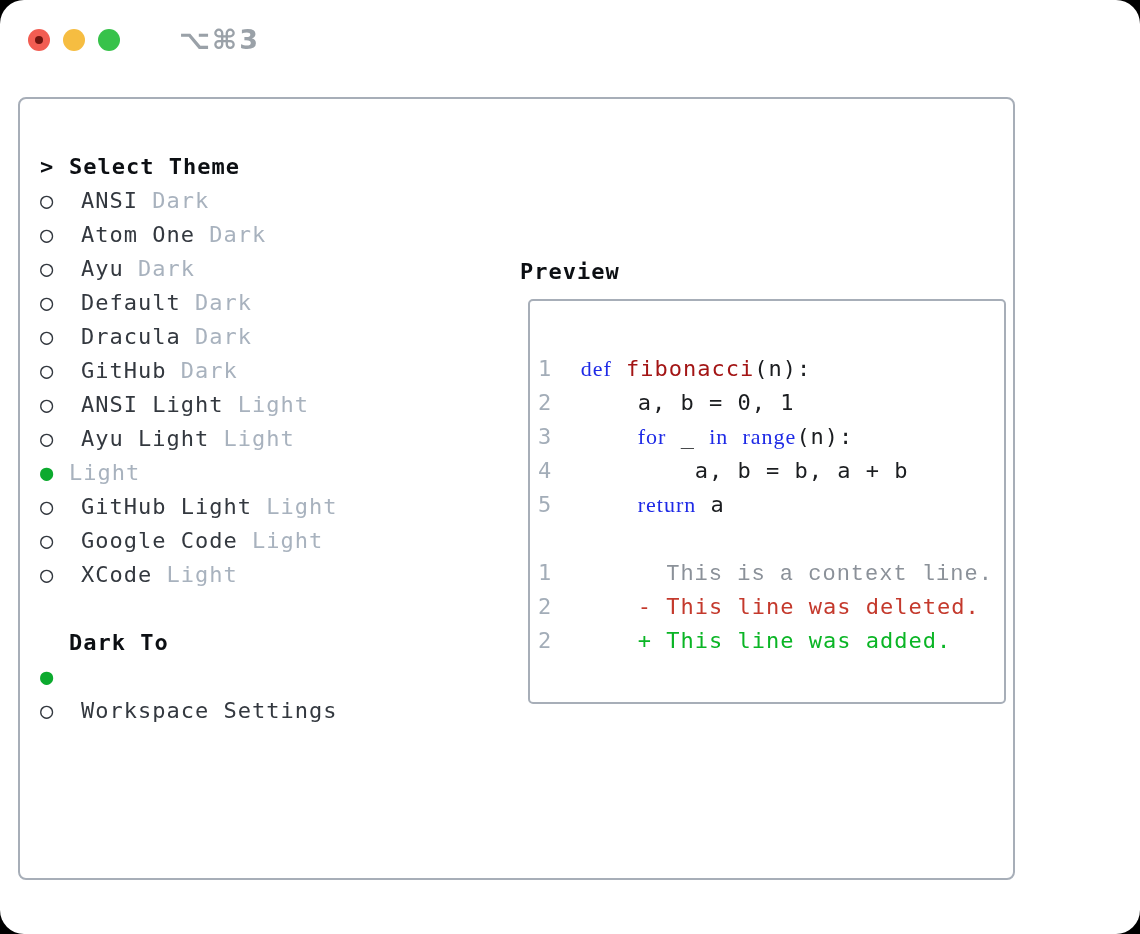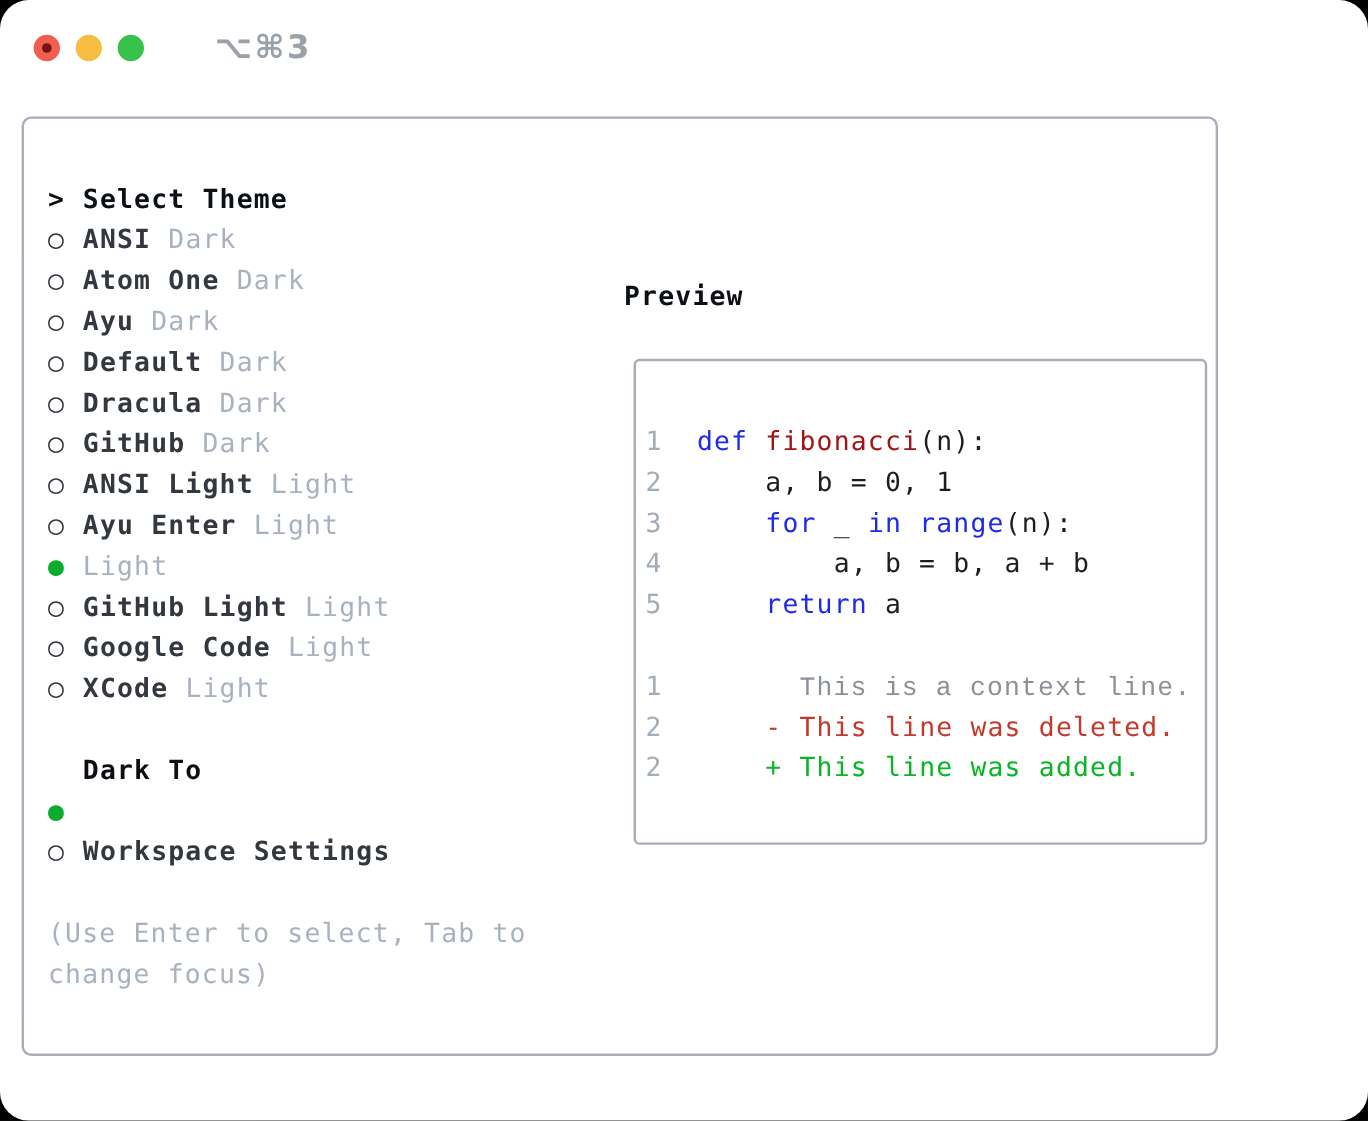--- a/index.html
+++ b/index.html
@@ -23,45 +23,45 @@
   .main-box{
     position:absolute;left:18px;top:97px;width:997px;height:783px;
     border:2px solid var(--border_gray);border-radius:8px;background:#fff;box-sizing:border-box;
   }
   .left-col{position:absolute;left:20px;top:51px;width:450px;}
   .row{height:34px;line-height:34px;font-size:22px;letter-spacing:1px;white-space:pre;display:flex;}
   .marker{display:inline-block;width:29px;flex:0 0 29px;color:var(--text_dark);}
   .marker.caret{color:#0c0f13;font-weight:700;}
   .marker.sel{color:var(--accent_green);}
   .header-text{color:#0c0f13;font-weight:700;}
-  .item-name{color:var(--text_dark);font-weight:700;}
+  .item-name{color:var(--text_dark);font-weight:400;margin-left:12px;}
   .item-name.sel{color:var(--accent_green);}
   .item-tag{color:var(--muted_gray);font-weight:500;}
   .spacer{height:34px;}
   .hint{
     width:410px;font-size:22px;letter-spacing:1px;line-height:34px;
     color:var(--muted_gray);
   }
   
   .preview-header{
-    position:absolute;left:500px;top:132px;height:34px;line-height:34px;
+    position:absolute;left:500px;top:156px;height:34px;line-height:34px;
     font-size:22px;font-weight:700;letter-spacing:1px;color:#0c0f13;
   }
   .preview-box{
     position:absolute;left:508px;top:200px;width:478px;height:405px;
     border:2px solid var(--border_gray);border-radius:5px;box-sizing:border-box;
     background:#fff;overflow:hidden;
   }
   .preview-code{
     margin:0;padding:17px 0 0 8px;font-family:"DejaVu Sans Mono","Liberation Mono",monospace;
     font-size:22px;letter-spacing:1px;line-height:34px;white-space:pre;
   }
   .preview-code .line{height:34px;}
   .lnum{color:var(--line_number_gray);}
-  .tok-kw{color:var(--keyword_blue);}
+  .tok-kw{color:var(--keyword_blue);font-family:Liberation Serif, serif;}
   .tok-fn{color:var(--function_red);}
   .tok-pl{color:#1b1d20;}
   .diff-context{color:var(--context_gray);font-family:Liberation Mono, monospace;}
   .diff-deleted{color:var(--deleted_red);}
   .diff-added{color:var(--added_green);}
 </style>
 </head>
 <body>
 
 <div class="card">
@@ -84,42 +84,41 @@
       </div>
 
       <div id="theme-list">
           <div class="row"><span class="marker">○</span><span class="item-name">ANSI </span><span class="item-tag">Dark</span></div>
           <div class="row"><span class="marker">○</span><span class="item-name">Atom One </span><span class="item-tag">Dark</span></div>
           <div class="row"><span class="marker">○</span><span class="item-name">Ayu </span><span class="item-tag">Dark</span></div>
           <div class="row"><span class="marker">○</span><span class="item-name">Default </span><span class="item-tag">Dark</span></div>
           <div class="row"><span class="marker">○</span><span class="item-name">Dracula </span><span class="item-tag">Dark</span></div>
           <div class="row"><span class="marker">○</span><span class="item-name">GitHub </span><span class="item-tag">Dark</span></div>
           <div class="row"><span class="marker">○</span><span class="item-name">ANSI Light </span><span class="item-tag">Light</span></div>
-          <div class="row"><span class="marker">○</span><span class="item-name">Ayu Enter </span><span class="item-tag">Light</span></div>
+          <div class="row"><span class="marker">○</span><span class="item-name">Ayu Light </span><span class="item-tag">Light</span></div>
           <div class="row"><span class="marker sel">●</span><span class="item-tag">Light</span></div>
           <div class="row"><span class="marker">○</span><span class="item-name">GitHub Light </span><span class="item-tag">Light</span></div>
           <div class="row"><span class="marker">○</span><span class="item-name">Google Code </span><span class="item-tag">Light</span></div>
           <div class="row"><span class="marker">○</span><span class="item-name">XCode </span><span class="item-tag">Light</span></div>
         </div>
 
       <div class="spacer"></div>
 
       <div class="row">
         <span class="marker"> </span>
         <span class="header-text">Dark To</span>
       </div>
 
       <div id="apply-list">
           <div class="row"><span class="marker sel">●</span></div>
           <div class="row"><span class="marker">○</span><span class="item-name">Workspace Settings</span></div>
         </div>
 
       <div class="spacer"></div>
 
-      <div class="hint">(Use Enter to select, Tab to change focus)</div>
     </div>
 
     <div class="preview-header">Preview</div>
 
     <div class="preview-box">
       <div class="preview-code" id="preview-code"><div class="line"><span> </span></div><div class="line"><span class="lnum">1</span><span>  </span><span class="tok-kw">def</span><span class="tok-pl"> </span><span class="tok-fn">fibonacci</span><span class="tok-pl">(n):</span></div><div class="line"><span class="lnum">2</span><span>  </span><span class="tok-pl">    a, b = 0, 1</span></div><div class="line"><span class="lnum">3</span><span>  </span><span class="tok-pl">    </span><span class="tok-kw">for</span><span class="tok-pl"> _ </span><span class="tok-kw">in</span><span class="tok-pl"> </span><span class="tok-kw">range</span><span class="tok-pl">(n):</span></div><div class="line"><span class="lnum">4</span><span>  </span><span class="tok-pl">        a, b = b, a + b</span></div><div class="line"><span class="lnum">5</span><span>  </span><span class="tok-pl">    </span><span class="tok-kw">return</span><span class="tok-pl"> a</span></div><div class="line"><span> </span></div><div class="line"><span class="lnum">1</span><span>        </span><span class="diff-context">This is a context line.</span></div><div class="line"><span class="lnum">2</span><span>      </span><span class="diff-deleted">- </span><span class="diff-deleted">This line was deleted.</span></div><div class="line"><span class="lnum">2</span><span>      </span><span class="diff-added">+ </span><span class="diff-added">This line was added.</span></div></div>
     </div>
 
   </div>
 </div>

